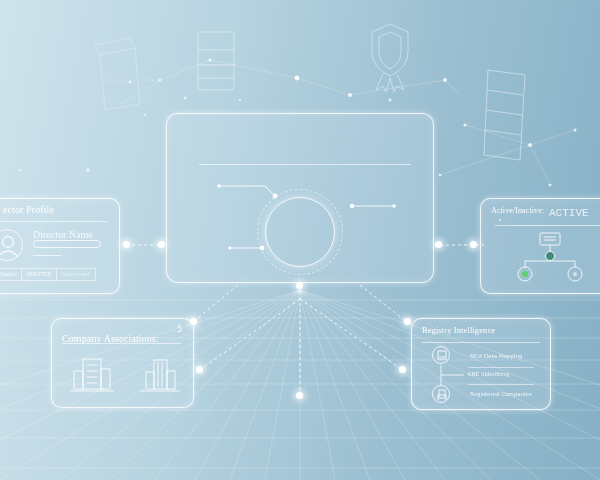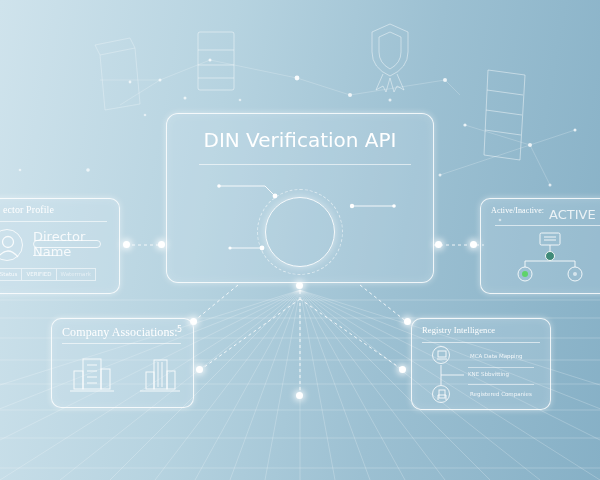--- a/index.html
+++ b/index.html
@@ -34,36 +34,36 @@
     position: absolute; left: 90px; top: 75px; width: 86px; height: 86px;
     border: 1px dashed rgba(255,255,255,0.55); border-radius: 50%;
   }
   .lookup-text { position: absolute; left: 98px; top: 100px; width: 70px; text-align: center; font-size: 9.5px; line-height: 14px; }
 
   
   #director { left: -12px; top: 198px; width: 132px; height: 96px; }
   #director .panel-title { left: 14px; top: 5px; }
   #director .rule { left: 10px; right: 12px; top: 22px; }
   .avatar-circle { position: absolute; left: 2px; top: 30px; width: 32px; height: 32px; border: 1.5px solid rgba(255,255,255,0.8); border-radius: 50%; }
-  .name-label { position: absolute; left: 44px; top: 30px; font-size: 13px; color: rgba(255,255,255,0.85); }
+  .name-label { position: absolute; left: 44px; top: 30px; font-size: 10px; color: rgba(255,255,255,0.85); font-family: Liberation Serif, serif; }
   .name-input { position: absolute; left: 44px; top: 41px; width: 68px; height: 8px; border: 1px solid rgba(255,255,255,0.75); border-radius: 4px; }
   .name-under { position: absolute; left: 44px; top: 56px; width: 28px; height: 1px; background: rgba(255,255,255,0.7); }
   .status-row { position: absolute; left: 0; top: 69px; height: 13px; display: flex; border: 1px solid rgba(255,255,255,0.55); }
   .status-row span { font-size: 5.5px; padding: 2px 4px; border-right: 1px solid rgba(255,255,255,0.55); color: rgba(255,255,255,0.85); white-space: nowrap; }
   .status-row span:last-child { border-right: none; color: rgba(255,255,255,0.55); }
 
   
   #active { left: 480px; top: 198px; width: 135px; height: 96px; }
   #active .panel-title { left: 10px; top: 7px; font-size: 8px; }
-  #active .status-val { position: absolute; left: 68px; top: 8px; font-size: 13px; color: rgba(255,255,255,0.8); }
+  #active .status-val { position: absolute; left: 68px; top: 8px; font-size: 11px; color: rgba(255,255,255,0.8); font-family: Liberation Mono, monospace; }
   #active .rule { left: 14px; right: 0; top: 26px; }
 
   
   #company { left: 51px; top: 318px; width: 143px; height: 90px; }
-  #company .panel-title { left: 10px; top: 6px; font-size: 12px; }
+  #company .panel-title { left: 10px; top: 14px; font-size: 10px; }
   #company .count { position: absolute; right: 11px; top: 6px; font-size: 8px; }
   #company .rule { left: 10px; right: 12px; top: 24px; }
 
   
   #registry { left: 411px; top: 318px; width: 140px; height: 92px; }
   #registry .panel-title { left: 10px; top: 6px; font-size: 8.5px; }
   #registry .rule.top { left: 10px; right: 10px; top: 23px; }
   .reg-item { position: absolute; left: 58px; font-size: 5.5px; color: rgba(255,255,255,0.85); white-space: nowrap; }
   .reg-sep { position: absolute; left: 56px; right: 16px; height: 1px; background: rgba(255,255,255,0.5); }
   .reg-icon { position: absolute; left: 20px; width: 18px; height: 18px; border: 1px solid rgba(255,255,255,0.8); border-radius: 50%; }
@@ -182,21 +182,20 @@
 <div class="node" style="left:435px;top:241px;"></div>
 <div class="node" style="left:470px;top:241px;"></div>
 <div class="node" style="left:296px;top:282px;"></div>
 <div class="node" style="left:196px;top:366px;"></div>
 <div class="node" style="left:399px;top:366px;"></div>
 <div class="node" style="left:296px;top:392px;"></div>
 <div class="node" style="left:190px;top:318px;"></div>
 <div class="node" style="left:404px;top:318px;"></div>
 
 <div id="main" class="panel">
-  <div class="title">DIN Verification API</div>
   <div class="rule"></div>
   <svg style="position:absolute;left:0;top:0;" width="268" height="170">
     <g stroke="rgba(255,255,255,0.85)" stroke-width="1" fill="none">
       <polyline points="52,72 98,72 108,82"></polyline>
       <polyline points="63,134 95,134"></polyline>
       <polyline points="185,92 227,92"></polyline>
     </g>
     <g fill="#ffffff">
       <circle cx="52" cy="72" r="1.8"></circle>
         <circle cx="108" cy="82" r="2.4"></circle>

